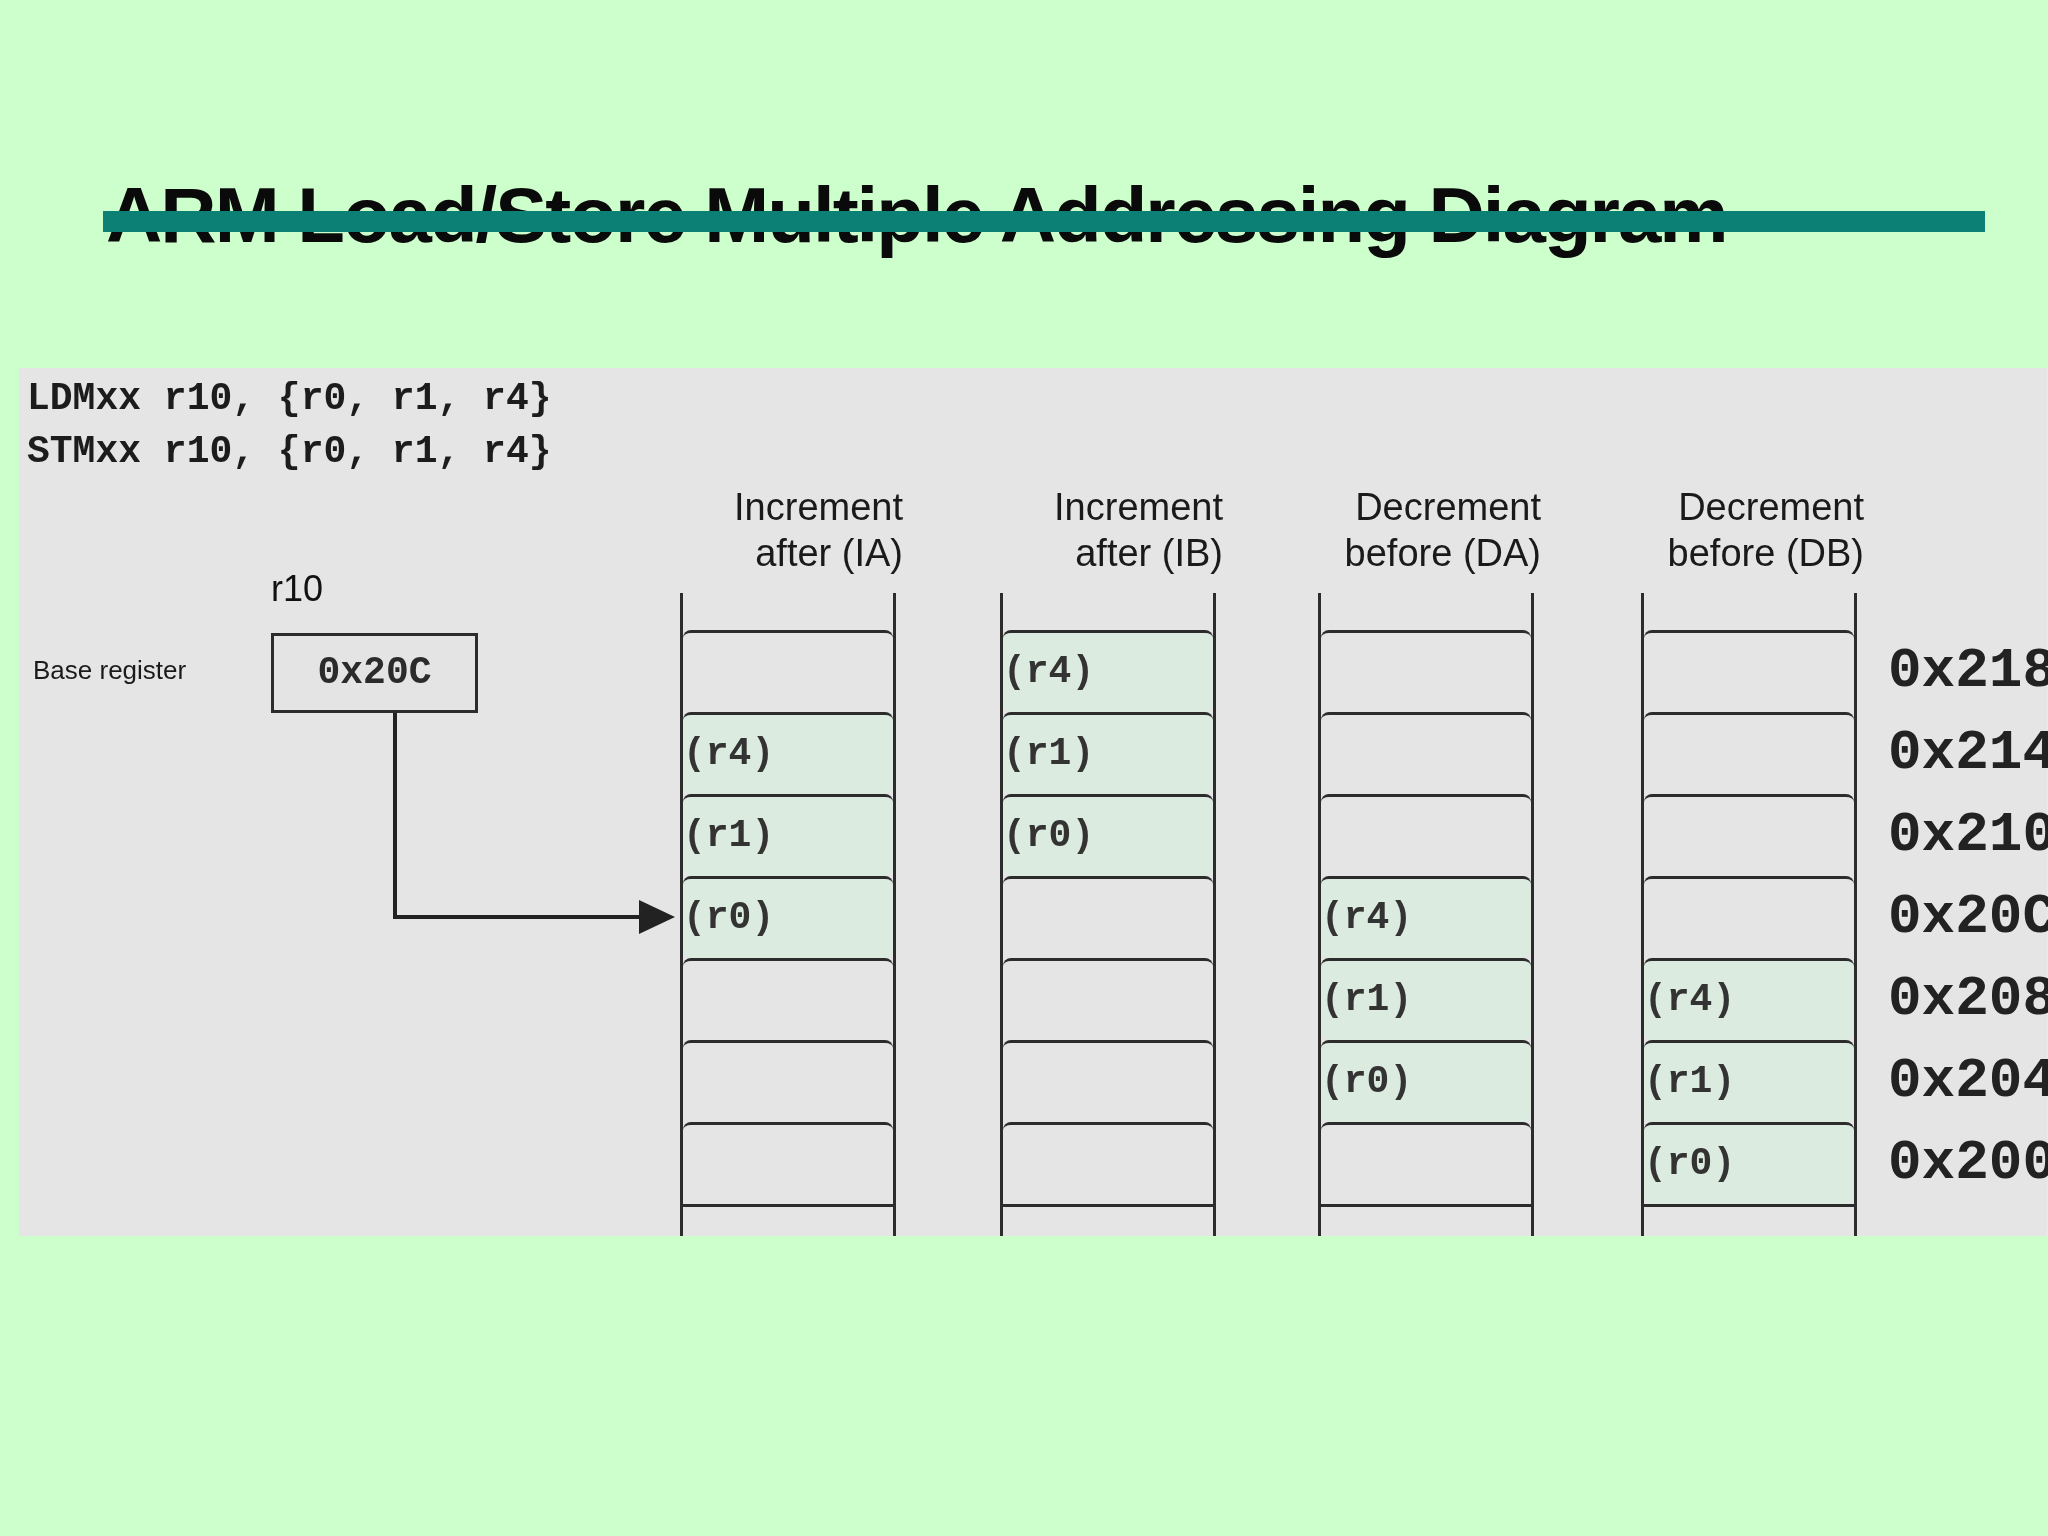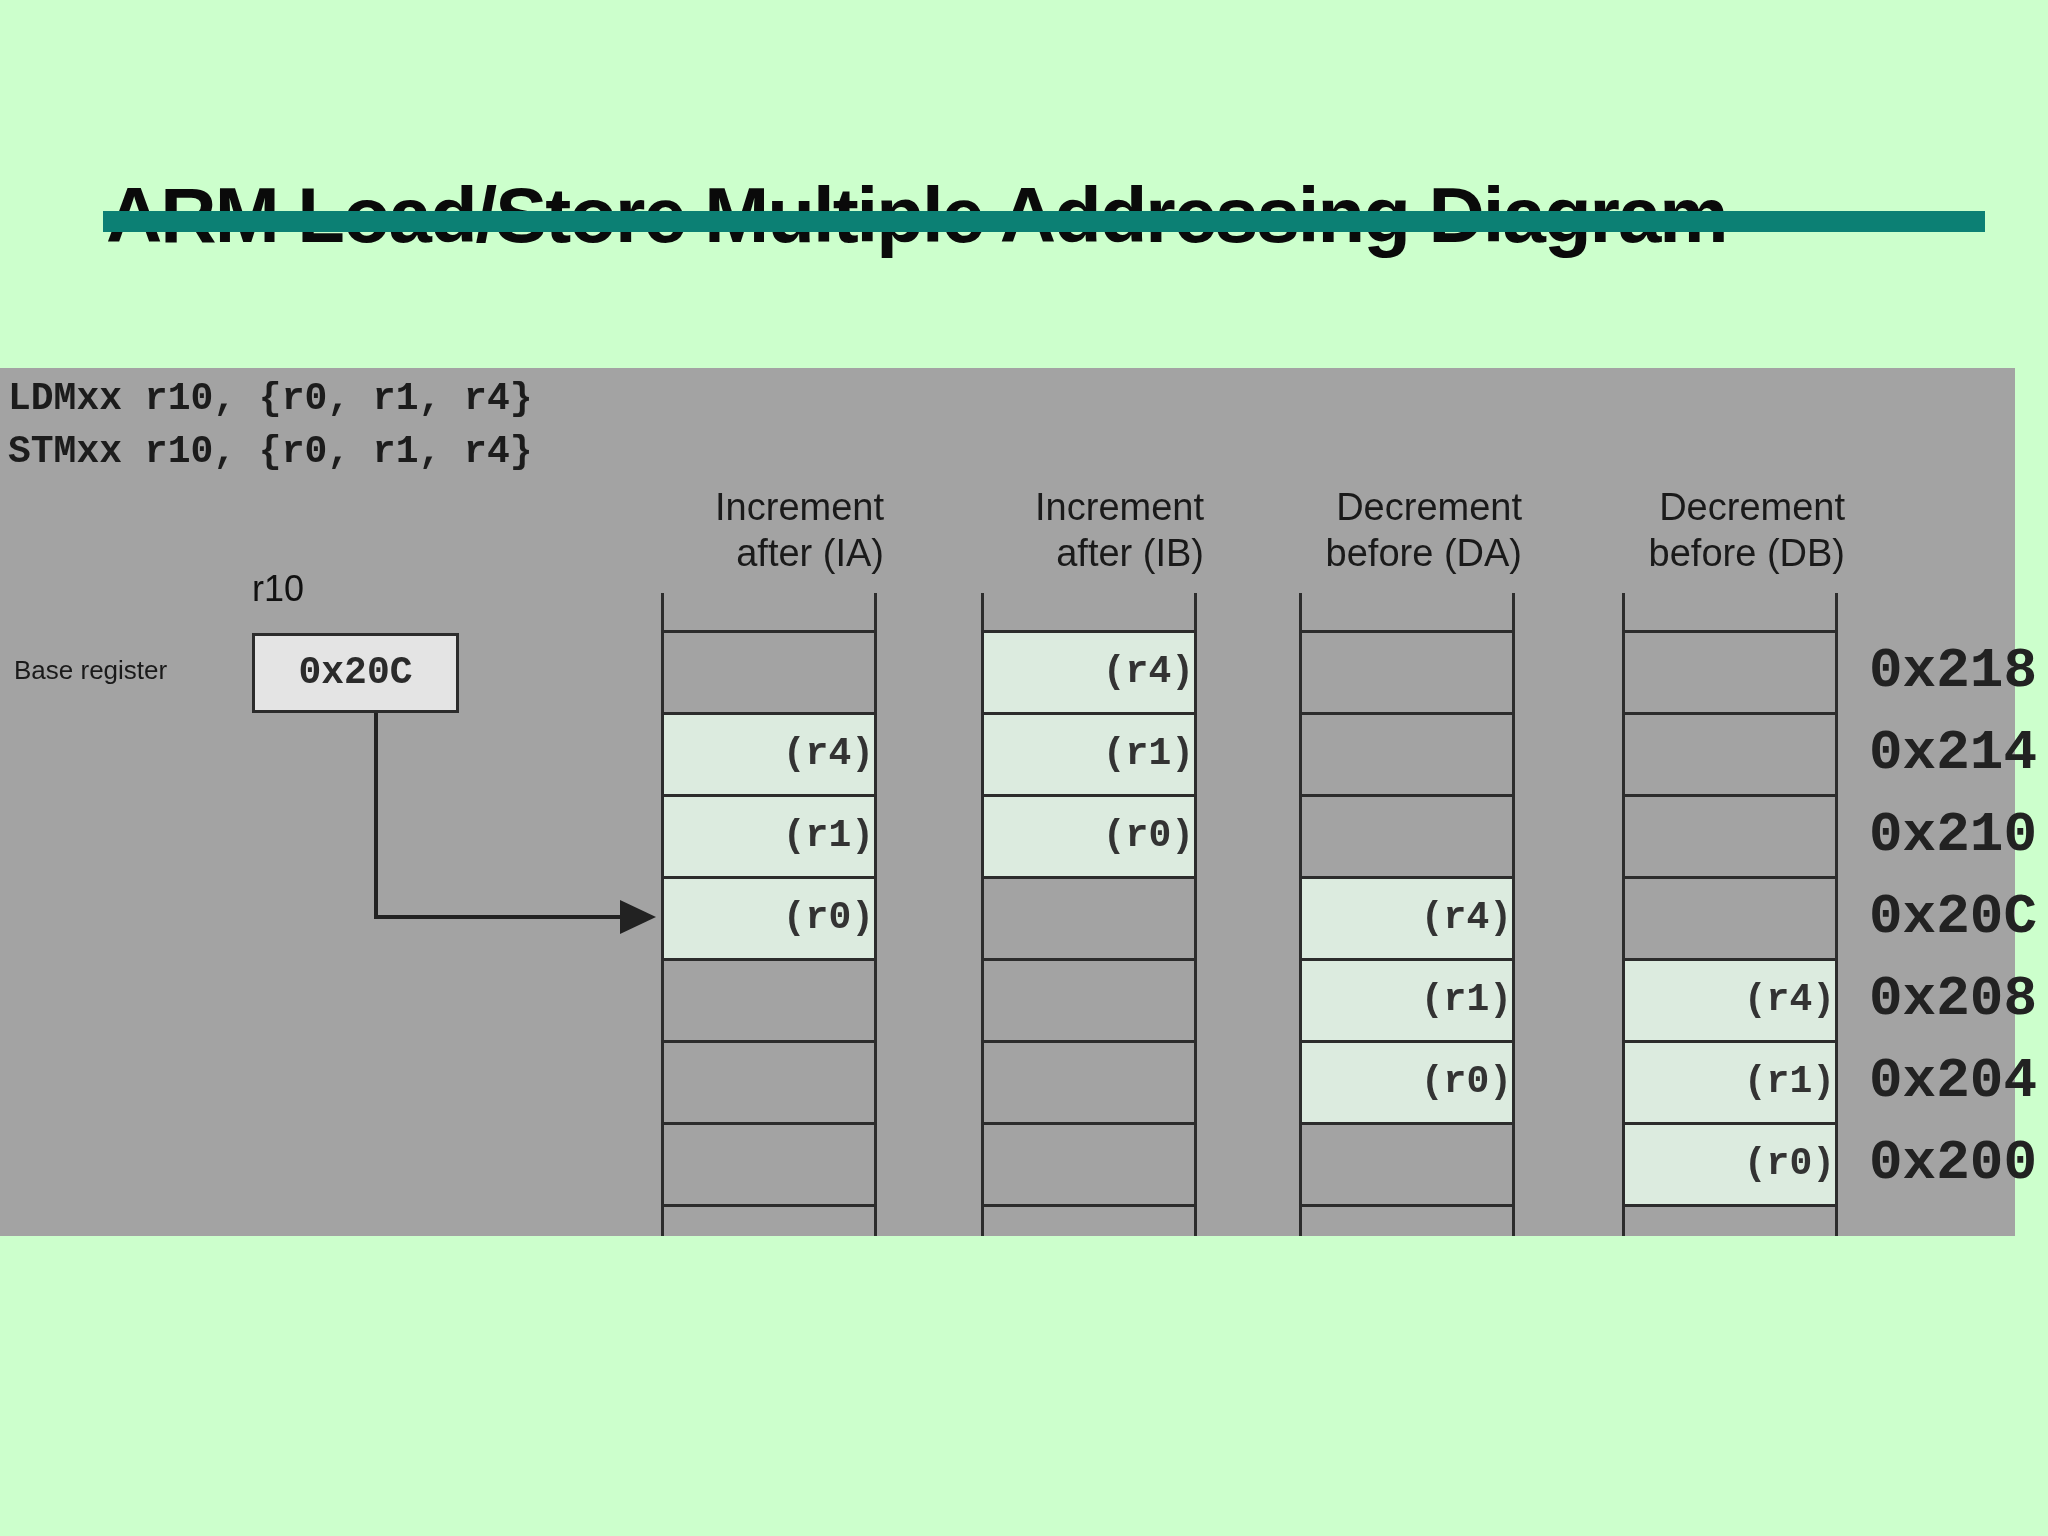--- a/index.html
+++ b/index.html
@@ -15,22 +15,22 @@
     position:absolute;left:106px;top:118px;
     font-size:78px;font-weight:bold;letter-spacing:-2px;
     color:#0a0a0a;white-space:nowrap;
   }
   .title-rule{
     position:absolute;left:103px;top:211px;
     width:1882px;height:21px;background:#0c8074;
   }
   
   .panel{
-    position:absolute;left:0;top:368px;
-    width:2015px;height:868px;background:#a3a3a3;
+    position:absolute;left:19px;top:368px;
+    width:2015px;height:868px;background:#e5e5e5;padding-left:13px;
   }
   
   .code{
     position:absolute;left:8px;top:4px;margin:0;
     font-family:"Liberation Mono","DejaVu Sans Mono",monospace;
     font-size:38px;font-weight:bold;line-height:53px;color:#1c1c1c;
     white-space:pre;
   }
   
   .colhead{
@@ -39,24 +39,25 @@
   }
   
   .ladder{
     position:absolute;top:225px;height:643px;width:216px;
     border-left:3px solid #2c2c2c;border-right:3px solid #2c2c2c;
     box-sizing:border-box;
   }
   .rows{position:absolute;top:37px;left:0;right:0;}
   .cell{
     height:82px;box-sizing:border-box;border-top:3px solid #2c2c2c;
-    text-align:right;line-height:78px;
+    text-align:left;line-height:78px;
     font-family:"Liberation Mono","DejaVu Sans Mono",monospace;
     font-size:38px;font-weight:bold;color:#333;
     white-space:pre;
+    border-radius:8px;
   }
   .cell.filled{background:#dcebdf;}
   .row-end{border-top:3px solid #2c2c2c;height:0;}
   
   .addr{
     position:absolute;left:1869px;height:48px;line-height:48px;
     font-family:"Liberation Mono","DejaVu Sans Mono",monospace;
     font-size:56px;font-weight:bold;color:#222;white-space:nowrap;
   }
   

